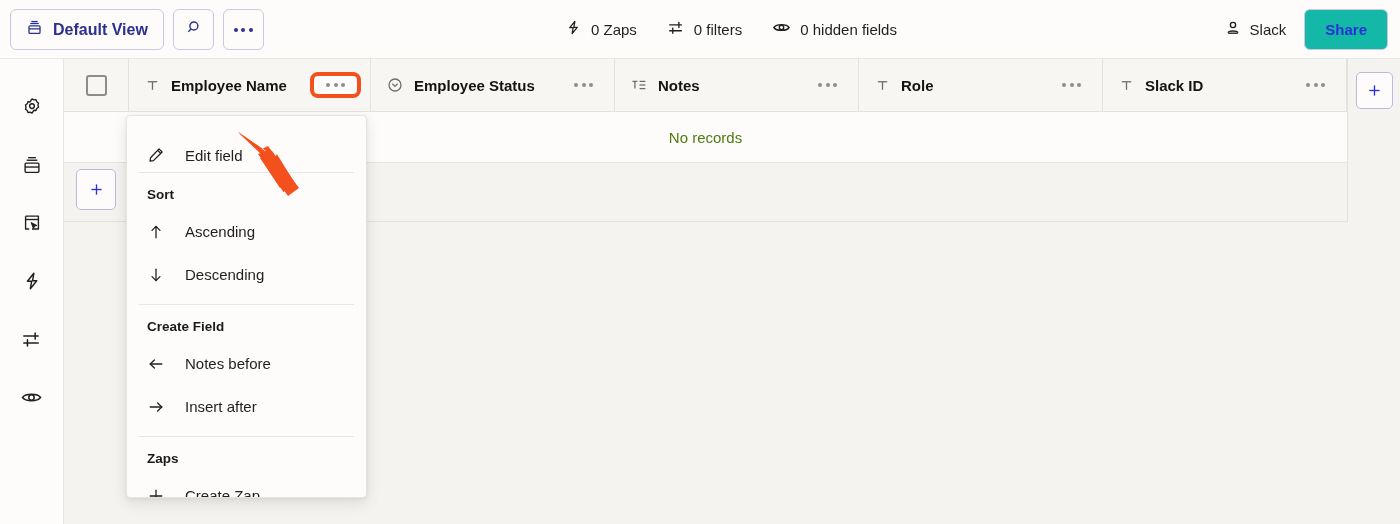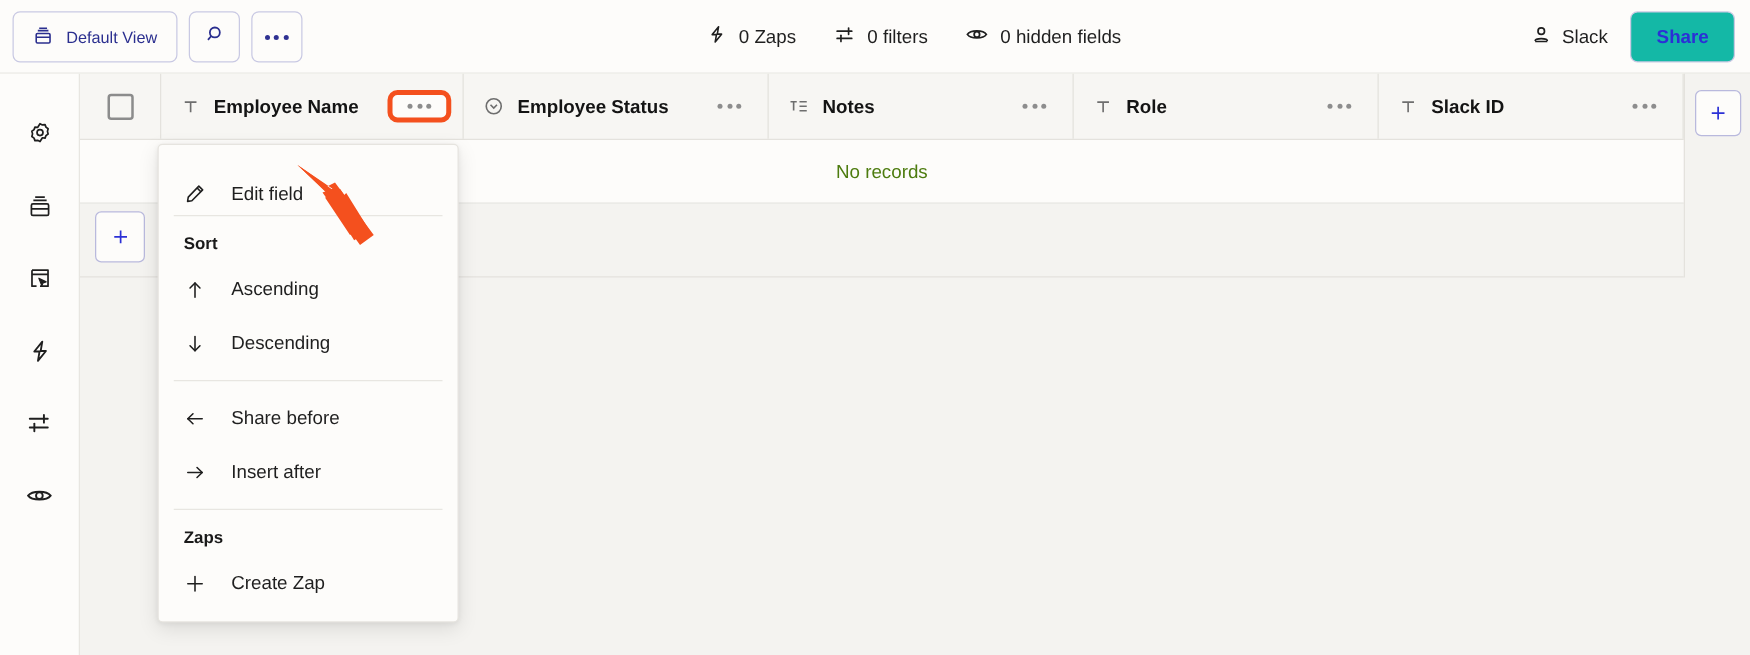--- a/index.html
+++ b/index.html
@@ -17,21 +17,21 @@
     background: #fdfcfa;
     border-bottom: 1px solid #e8e6e1;
   }
   .tb-left { position: absolute; left: 10px; top: 9px; display: flex; gap: 9px; align-items: center; }
   .btn-outline {
     display: flex; align-items: center; justify-content: center;
     border: 1px solid #c9c9e3; border-radius: 6px;
     background: #fdfcfa; color: #2f3192;
     height: 41px;
   }
-  .btn-view { padding: 0 15px; gap: 10px; font-size: 13px; font-weight: 400; color: #2b2f8f; }
+  .btn-view { padding: 0 15px; gap: 10px; font-size: 16px; font-weight: 700; color: #2b2f8f; }
   .btn-icon-sq { width: 41px; }
   .dots-3 { display: flex; gap: 3.5px; align-items: center; }
   .dots-3 i { width: 4px; height: 4px; border-radius: 50%; background: currentColor; display: block; }
 
   .tb-center {
     position: absolute; left: 565px; top: 18px;
     display: flex; gap: 30px; align-items: center;
     font-size: 15px; color: #1f1f1f;
   }
   .tb-stat { display: flex; align-items: center; gap: 9px; }
@@ -420,29 +420,30 @@
       <svg width="18" height="18" viewBox="0 0 20 20" fill="none" stroke="#1f1f1f" stroke-width="1.4" stroke-linecap="round" stroke-linejoin="round">
         <line x1="10" y1="3.6" x2="10" y2="16.2"></line>
           <path d="M5.6 11.8 L10 16.2 L14.4 11.8"></path>
       </svg>
     </span>
     <span>Descending</span>
   </div>
 
   <div class="menu-sep"></div>
 
+  <div class="menu-section">Create Field</div>
 
   <div class="menu-item">
     <span class="mi-icon">
       <svg width="18" height="18" viewBox="0 0 20 20" fill="none" stroke="#1f1f1f" stroke-width="1.4" stroke-linecap="round" stroke-linejoin="round">
         <line x1="16.4" y1="10" x2="3.6" y2="10"></line>
           <path d="M8.2 5.6 L3.6 10 L8.2 14.4"></path>
       </svg>
     </span>
-    <span>Share before</span>
+    <span>Notes before</span>
   </div>
 
   <div class="menu-item">
     <span class="mi-icon">
       <svg width="18" height="18" viewBox="0 0 20 20" fill="none" stroke="#1f1f1f" stroke-width="1.4" stroke-linecap="round" stroke-linejoin="round">
         <line x1="3.6" y1="10" x2="16.4" y2="10"></line>
           <path d="M11.8 5.6 L16.4 10 L11.8 14.4"></path>
       </svg>
     </span>
     <span>Insert after</span>

